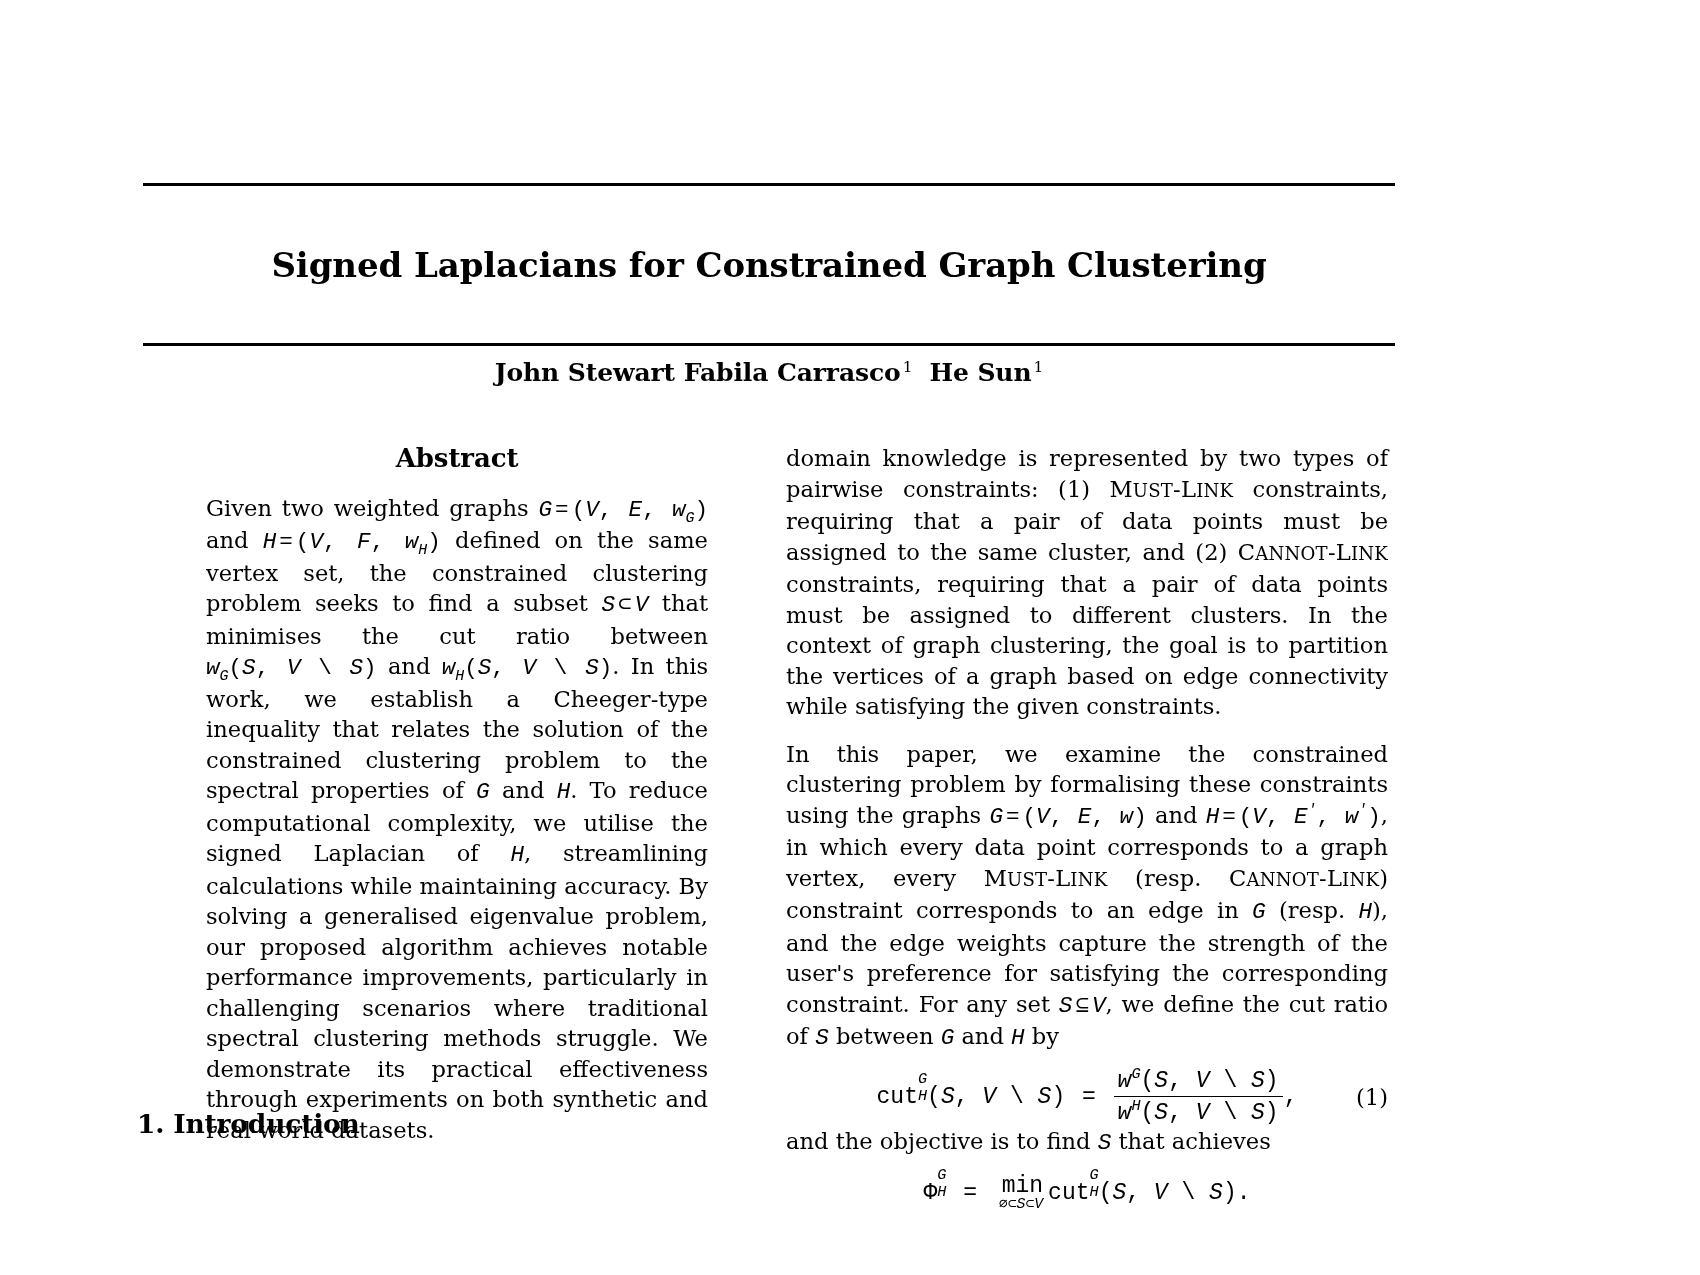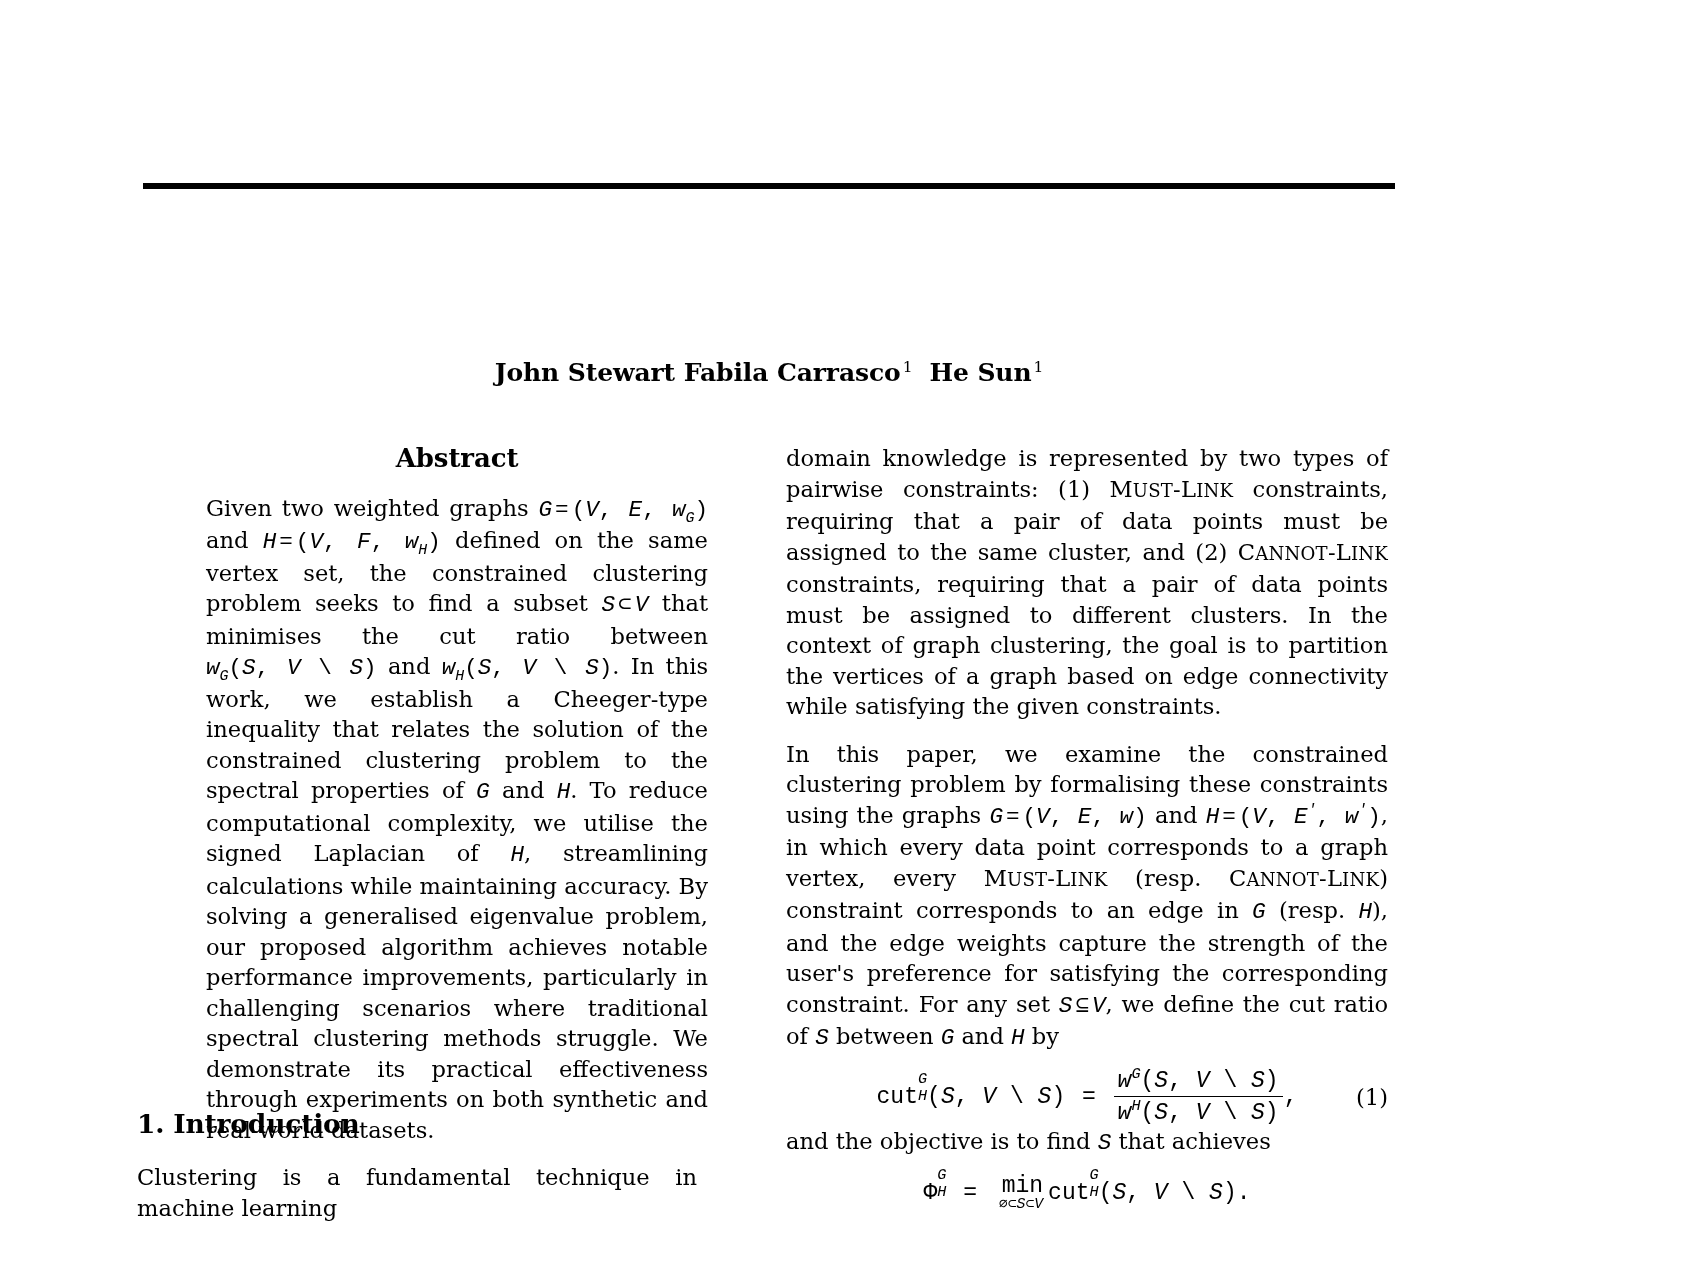--- a/index.html
+++ b/index.html
@@ -205,35 +205,35 @@
   .subsup .s-up { display: block; font-style: italic; }
   .subsup .s-dn { display: block; font-style: italic; position: relative; top: 0.12em; }
 </style>
 </head>
 <body>
 
 <div class="page">
 
   <div class="title-block">
     <div class="rule-top"></div>
+    <h1 class="paper-title">Signed Laplacians for Constrained Graph Clustering</h1>
     <div class="rule-bottom"></div>
   </div>
 
   <div class="authors">
     <span>John Stewart Fabila Carrasco</span><sup class="aff">1</sup><span class="sep"></span><span>He Sun</span><sup class="aff">1</sup>
   </div>
 
   <div class="col col-left">
     <div class="abstract-head">Abstract</div>
     <p class="para">Given two weighted graphs <span class="math"><i>G</i><span class="op">=</span><span class="paren">(</span><i>V</i><span class="comma">,&nbsp;</span><i>E</i><span class="comma">,&nbsp;</span><i>w</i><sub class="msub">G</sub><span class="paren">)</span></span> and <span class="math"><i>H</i><span class="op">=</span><span class="paren">(</span><i>V</i><span class="comma">,&nbsp;</span><i>F</i><span class="comma">,&nbsp;</span><i>w</i><sub class="msub">H</sub><span class="paren">)</span></span> defined on the same vertex set, the constrained clustering problem seeks to find a subset <span class="math"><i>S</i><span class="op">⊂</span><i>V</i></span> that minimises the cut ratio between <span class="math"><i>w</i><sub class="msub">G</sub><span class="paren">(</span><i>S</i><span class="comma">,&nbsp;</span><i>V</i>&nbsp;<span class="up">\</span>&nbsp;<i>S</i><span class="paren">)</span></span> and <span class="math"><i>w</i><sub class="msub">H</sub><span class="paren">(</span><i>S</i><span class="comma">,&nbsp;</span><i>V</i>&nbsp;<span class="up">\</span>&nbsp;<i>S</i><span class="paren">)</span></span>. In this work, we establish a Cheeger-type inequality that relates the solution of the constrained clustering problem to the spectral properties of <span class="math"><i>G</i></span> and <span class="math"><i>H</i></span>. To reduce computational complexity, we utilise the signed Laplacian of <span class="math"><i>H</i></span>, streamlining calculations while maintaining accuracy. By solving a generalised eigenvalue problem, our proposed algorithm achieves notable performance improvements, particularly in challenging scenarios where traditional spectral clustering methods struggle. We demonstrate its practical effectiveness through experiments on both synthetic and real-world datasets.</p>
   </div>
 
   <div class="intro-wrap">
     <div class="section-head">1. Introduction</div>
-    <div class="intro-body">Clustering is a fundamental technique in machine learning</div>
   </div>
 
   <div class="col col-right">
 
     <p class="para">domain knowledge is represented by two types of pairwise constraints: (1)&nbsp;<span class="smallcaps"><span class="sc-first">M</span><span class="sc-rest">UST</span><span class="sc-first">-L</span><span class="sc-rest">INK</span></span> constraints, requiring that a pair of data points must be assigned to the same cluster, and (2)&nbsp;<span class="smallcaps"><span class="sc-first">C</span><span class="sc-rest">ANNOT</span><span class="sc-first">-L</span><span class="sc-rest">INK</span></span> constraints, requiring that a pair of data points must be assigned to different clusters. In the context of graph clustering, the goal is to partition the vertices of a graph based on edge connectivity while satisfying the given constraints.</p>
 
     <p class="para">In this paper, we examine the constrained clustering problem by formalising these constraints using the graphs <span class="math"><i>G</i><span class="op">=</span><span class="paren">(</span><i>V</i><span class="comma">,&nbsp;</span><i>E</i><span class="comma">,&nbsp;</span><i>w</i><span class="paren">)</span></span> and <span class="math"><i>H</i><span class="op">=</span><span class="paren">(</span><i>V</i><span class="comma">,&nbsp;</span><i>E</i><sup class="msup">′</sup><span class="comma">,&nbsp;</span><i>w</i><sup class="msup">′</sup><span class="paren">)</span></span>, in which every data point corresponds to a graph vertex, every <span class="smallcaps"><span class="sc-first">M</span><span class="sc-rest">UST</span><span class="sc-first">-L</span><span class="sc-rest">INK</span></span> (resp. <span class="smallcaps"><span class="sc-first">C</span><span class="sc-rest">ANNOT</span><span class="sc-first">-L</span><span class="sc-rest">INK</span></span>) constraint corresponds to an edge in <span class="math"><i>G</i></span> (resp. <span class="math"><i>H</i></span>), and the edge weights capture the strength of the user's preference for satisfying the corresponding constraint. For any set <span class="math"><i>S</i><span class="op">⊆</span><i>V</i></span>, we define the cut ratio of <span class="math"><i>S</i></span> between <span class="math"><i>G</i></span> and <span class="math"><i>H</i></span> by</p>
 
     <div class="display-eq">
       <span class="math"><span class="up">cut</span><span class="subsup"><span class="s-up">G</span><span class="s-dn">H</span></span><span class="paren">(</span><i>S</i><span class="comma">,&nbsp;</span><i>V</i>&nbsp;<span class="up">\</span>&nbsp;<i>S</i><span class="paren">)</span><span class="op">&nbsp;=&nbsp;</span><span class="frac"><span class="num"><i>w</i><sup class="msup">G</sup><span class="paren">(</span><i>S</i><span class="comma">,&nbsp;</span><i>V</i>&nbsp;<span class="up">\</span>&nbsp;<i>S</i><span class="paren">)</span></span><span class="den"><i>w</i><sup class="msup">H</sup><span class="paren">(</span><i>S</i><span class="comma">,&nbsp;</span><i>V</i>&nbsp;<span class="up">\</span>&nbsp;<i>S</i><span class="paren">)</span></span></span><span class="comma">,</span></span>

